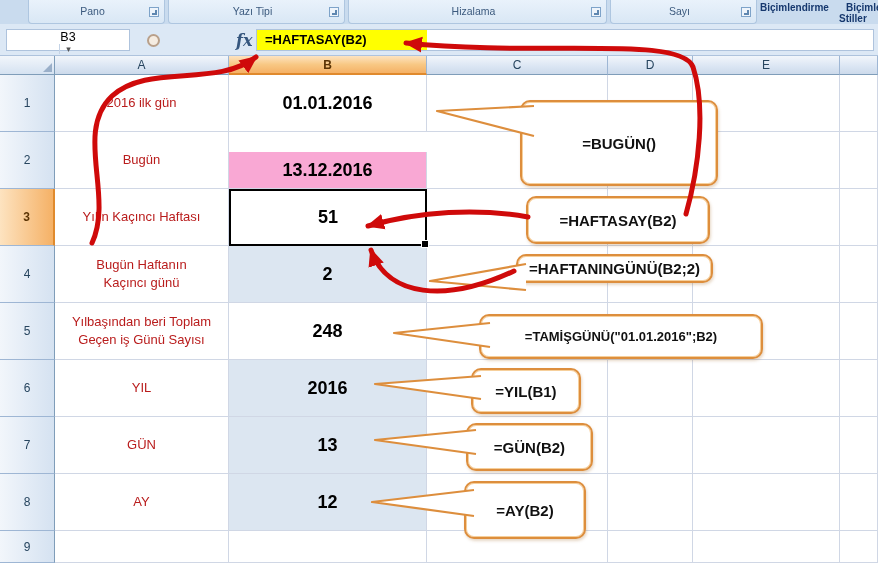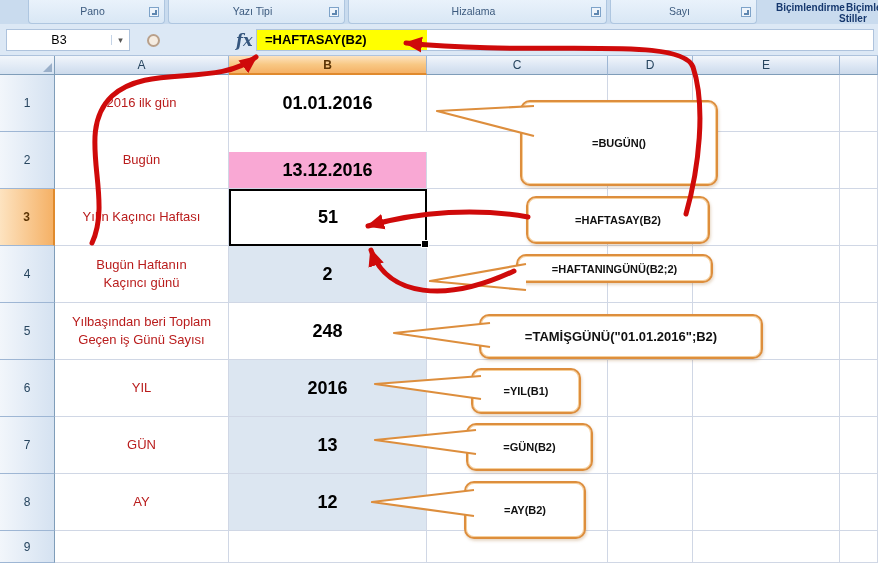--- a/index.html
+++ b/index.html
@@ -15,21 +15,21 @@
   .launcher { position:absolute; right:5px; top:7px; width:10px; height:10px;
               border:1px solid #7ea3c9; background:#eef4fb; }
   .launcher::after { content:""; position:absolute; right:1px; bottom:1px; width:3px; height:3px;
                      border-right:2px solid #5f87b0; border-bottom:2px solid #5f87b0; }
   .frag { position:absolute; font-size:10px; font-weight:bold; color:#16386e; white-space:nowrap; }
 
   
   .formula-row { position:absolute; left:0; top:24px; width:878px; height:32px;
                  background:#dce8f5; border-bottom:1px solid #aec3dd; }
   .name-box { position:absolute; left:6px; top:5px; width:124px; height:22px; background:#fff;
-              border:1px solid #aec3dd; display:flex; align-items:center; font-size:12.5px; color:#000; }
+              border:1px solid #aec3dd; display:flex; align-items:center; font-size:12.5px; color:#000;flex-direction:column; }
   .nb-text { flex:1; text-align:center; }
   .nb-arrow { width:18px; border-left:1px solid #c4d3e6; color:#555; font-size:9px; text-align:center; }
   .round-icon { position:absolute; left:147px; top:10px; width:13px; height:13px; border-radius:50%;
                 border:2px solid #b9a08a; background:#f5ece1; }
   .fx-btn { position:absolute; left:236px; top:7px; font-family:"DejaVu Serif", serif; font-style:italic;
             font-weight:bold; font-size:16px; color:#35567e; }
   .formula-input { position:absolute; left:256px; top:5px; right:4px; height:22px; background:#fff;
                    border:1px solid #aec3dd; display:flex; align-items:center; }
   .formula-highlight { display:inline-block; min-width:170px; height:20px; line-height:20px;
                        background:#ffff00; padding:0 8px; font-size:13px; font-weight:600; color:#000; }
@@ -59,21 +59,21 @@
         font-weight:600; color:#000; }
   .yel { background:#f9a8d4;margin-top:20px; }
   .blu { background:#dce6f1; }
   .selcell { position:relative; border:2.5px solid #000; z-index:5; }
   .selcell::after { content:""; position:absolute; right:-4px; bottom:-4px; width:6px; height:6px;
                     background:#000; border:1px solid #fff; }
 
   
   .callout { position:absolute; background:#fff; border:2px solid #dd8e3d; border-radius:10px;
              box-shadow: inset 0 0 0 1px #f6cf9b, 1px 2px 3px rgba(160,100,30,.25);
-             display:flex; align-items:center; justify-content:center; font-size:11px;
+             display:flex; align-items:center; justify-content:center; font-size:15px;
              font-weight:600; color:#111; z-index:30; white-space:nowrap; }
   #co-bugun        { left:520px; top:100px; width:198px; height:86px; }
   #co-haftasay     { left:526px; top:196px; width:184px; height:48px; }
   #co-haftaningunu { left:516px; top:254px; width:197px; height:29px; }
   #co-tamisgunu    { left:479px; top:314px; width:284px; height:45px; font-size:13px; }
   #co-yil          { left:471px; top:368px; width:110px; height:46px; }
   #co-gun          { left:466px; top:423px; width:127px; height:48px; }
   #co-ay           { left:464px; top:481px; width:122px; height:58px; }
 
   
@@ -95,21 +95,21 @@
       <span class="launcher"></span>
     </div>
     <div class="grp" style="left:348px;width:259px;">
       <span class="grp-label">Hizalama</span>
       <span class="launcher"></span>
     </div>
     <div class="grp" style="left:610px;width:147px;">
       <span class="grp-label">Sayı</span>
       <span class="launcher"></span>
     </div>
-    <span class="frag" style="left:776px;top:2px;">Biçimlendirme</span>
+    <span class="frag" style="left:760px;top:2px;">Biçimlendirme</span>
     <span class="frag" style="left:846px;top:2px;">Biçimlendir</span>
     <span class="frag" style="left:839px;top:13px;">Stiller</span>
   </div>
 
   <div class="formula-row">
     <div class="name-box">
       <span class="nb-text">B3</span>
       <span class="nb-arrow">▾</span>
     </div>
     <span class="round-icon"></span>

